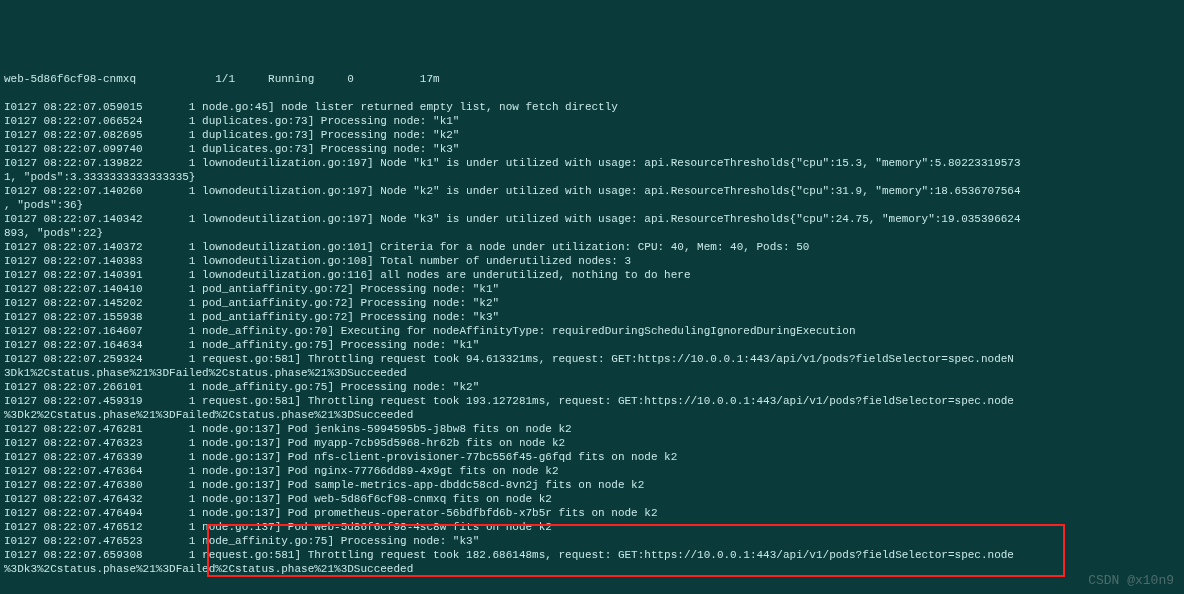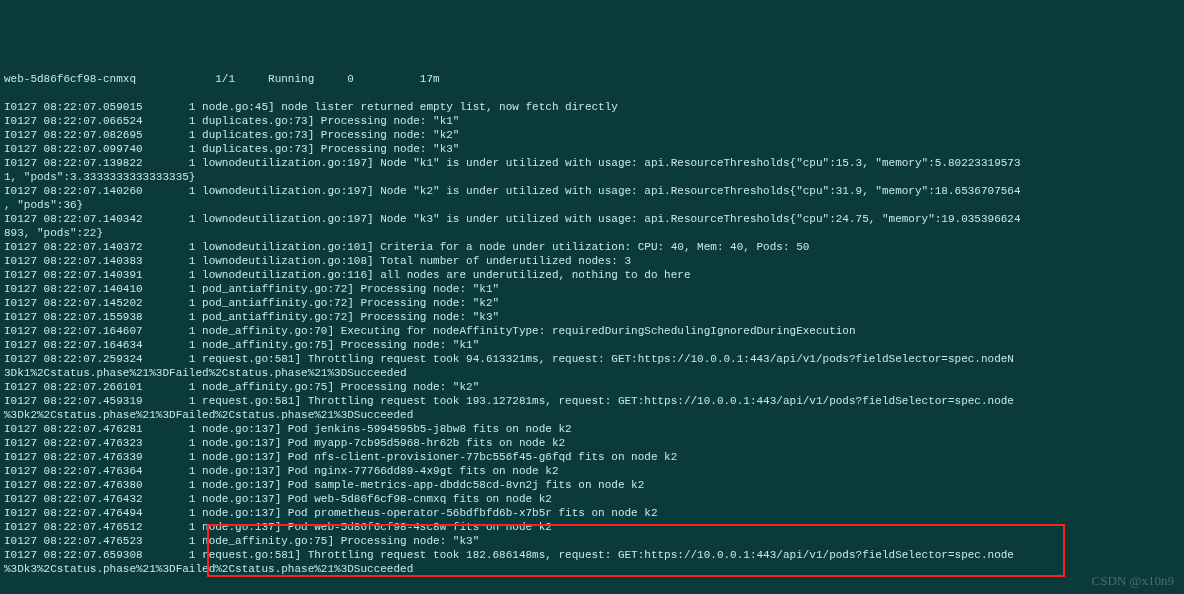--- a/index.html
+++ b/index.html
@@ -28,21 +28,21 @@
   width: 854px;
   height: 49px;
   pointer-events: none;
 }
 .watermark {
   position: absolute;
   right: 10px;
   bottom: 6px;
   color: rgba(200,200,200,0.35);
   font-size: 13px;
-  font-family: Liberation Serif, serif;
+  font-family: Liberation Mono, monospace;
 }
 </style>
 </head>
 <body>
 
 
 
 <div class="terminal">
 <div class="line">web-5d86f6cf98-cnmxq            1/1     Running     0          17m</div>
 <div id="log-lines"><div class="line">I0127 08:22:07.059015       1 node.go:45] node lister returned empty list, now fetch directly</div><div class="line">I0127 08:22:07.066524       1 duplicates.go:73] Processing node: "k1"</div><div class="line">I0127 08:22:07.082695       1 duplicates.go:73] Processing node: "k2"</div><div class="line">I0127 08:22:07.099740       1 duplicates.go:73] Processing node: "k3"</div><div class="line">I0127 08:22:07.139822       1 lownodeutilization.go:197] Node "k1" is under utilized with usage: api.ResourceThresholds{"cpu":15.3, "memory":5.80223319573</div><div class="line">1, "pods":3.3333333333333335}</div><div class="line">I0127 08:22:07.140260       1 lownodeutilization.go:197] Node "k2" is under utilized with usage: api.ResourceThresholds{"cpu":31.9, "memory":18.6536707564</div><div class="line">, "pods":36}</div><div class="line">I0127 08:22:07.140342       1 lownodeutilization.go:197] Node "k3" is under utilized with usage: api.ResourceThresholds{"cpu":24.75, "memory":19.035396624</div><div class="line">893, "pods":22}</div><div class="line">I0127 08:22:07.140372       1 lownodeutilization.go:101] Criteria for a node under utilization: CPU: 40, Mem: 40, Pods: 50</div><div class="line">I0127 08:22:07.140383       1 lownodeutilization.go:108] Total number of underutilized nodes: 3</div><div class="line">I0127 08:22:07.140391       1 lownodeutilization.go:116] all nodes are underutilized, nothing to do here</div><div class="line">I0127 08:22:07.140410       1 pod_antiaffinity.go:72] Processing node: "k1"</div><div class="line">I0127 08:22:07.145202       1 pod_antiaffinity.go:72] Processing node: "k2"</div><div class="line">I0127 08:22:07.155938       1 pod_antiaffinity.go:72] Processing node: "k3"</div><div class="line">I0127 08:22:07.164607       1 node_affinity.go:70] Executing for nodeAffinityType: requiredDuringSchedulingIgnoredDuringExecution</div><div class="line">I0127 08:22:07.164634       1 node_affinity.go:75] Processing node: "k1"</div><div class="line">I0127 08:22:07.259324       1 request.go:581] Throttling request took 94.613321ms, request: GET:https://10.0.0.1:443/api/v1/pods?fieldSelector=spec.nodeN</div><div class="line">3Dk1%2Cstatus.phase%21%3DFailed%2Cstatus.phase%21%3DSucceeded</div><div class="line">I0127 08:22:07.266101       1 node_affinity.go:75] Processing node: "k2"</div><div class="line">I0127 08:22:07.459319       1 request.go:581] Throttling request took 193.127281ms, request: GET:https://10.0.0.1:443/api/v1/pods?fieldSelector=spec.node</div><div class="line">%3Dk2%2Cstatus.phase%21%3DFailed%2Cstatus.phase%21%3DSucceeded</div><div class="line">I0127 08:22:07.476281       1 node.go:137] Pod jenkins-5994595b5-j8bw8 fits on node k2</div><div class="line">I0127 08:22:07.476323       1 node.go:137] Pod myapp-7cb95d5968-hr62b fits on node k2</div><div class="line">I0127 08:22:07.476339       1 node.go:137] Pod nfs-client-provisioner-77bc556f45-g6fqd fits on node k2</div><div class="line">I0127 08:22:07.476364       1 node.go:137] Pod nginx-77766dd89-4x9gt fits on node k2</div><div class="line">I0127 08:22:07.476380       1 node.go:137] Pod sample-metrics-app-dbddc58cd-8vn2j fits on node k2</div><div class="line">I0127 08:22:07.476432       1 node.go:137] Pod web-5d86f6cf98-cnmxq fits on node k2</div><div class="line">I0127 08:22:07.476494       1 node.go:137] Pod prometheus-operator-56bdfbfd6b-x7b5r fits on node k2</div><div class="line">I0127 08:22:07.476512       1 node.go:137] Pod web-5d86f6cf98-4sc8w fits on node k2</div><div class="line">I0127 08:22:07.476523       1 node_affinity.go:75] Processing node: "k3"</div><div class="line">I0127 08:22:07.659308       1 request.go:581] Throttling request took 182.686148ms, request: GET:https://10.0.0.1:443/api/v1/pods?fieldSelector=spec.node</div><div class="line">%3Dk3%2Cstatus.phase%21%3DFailed%2Cstatus.phase%21%3DSucceeded</div></div>

